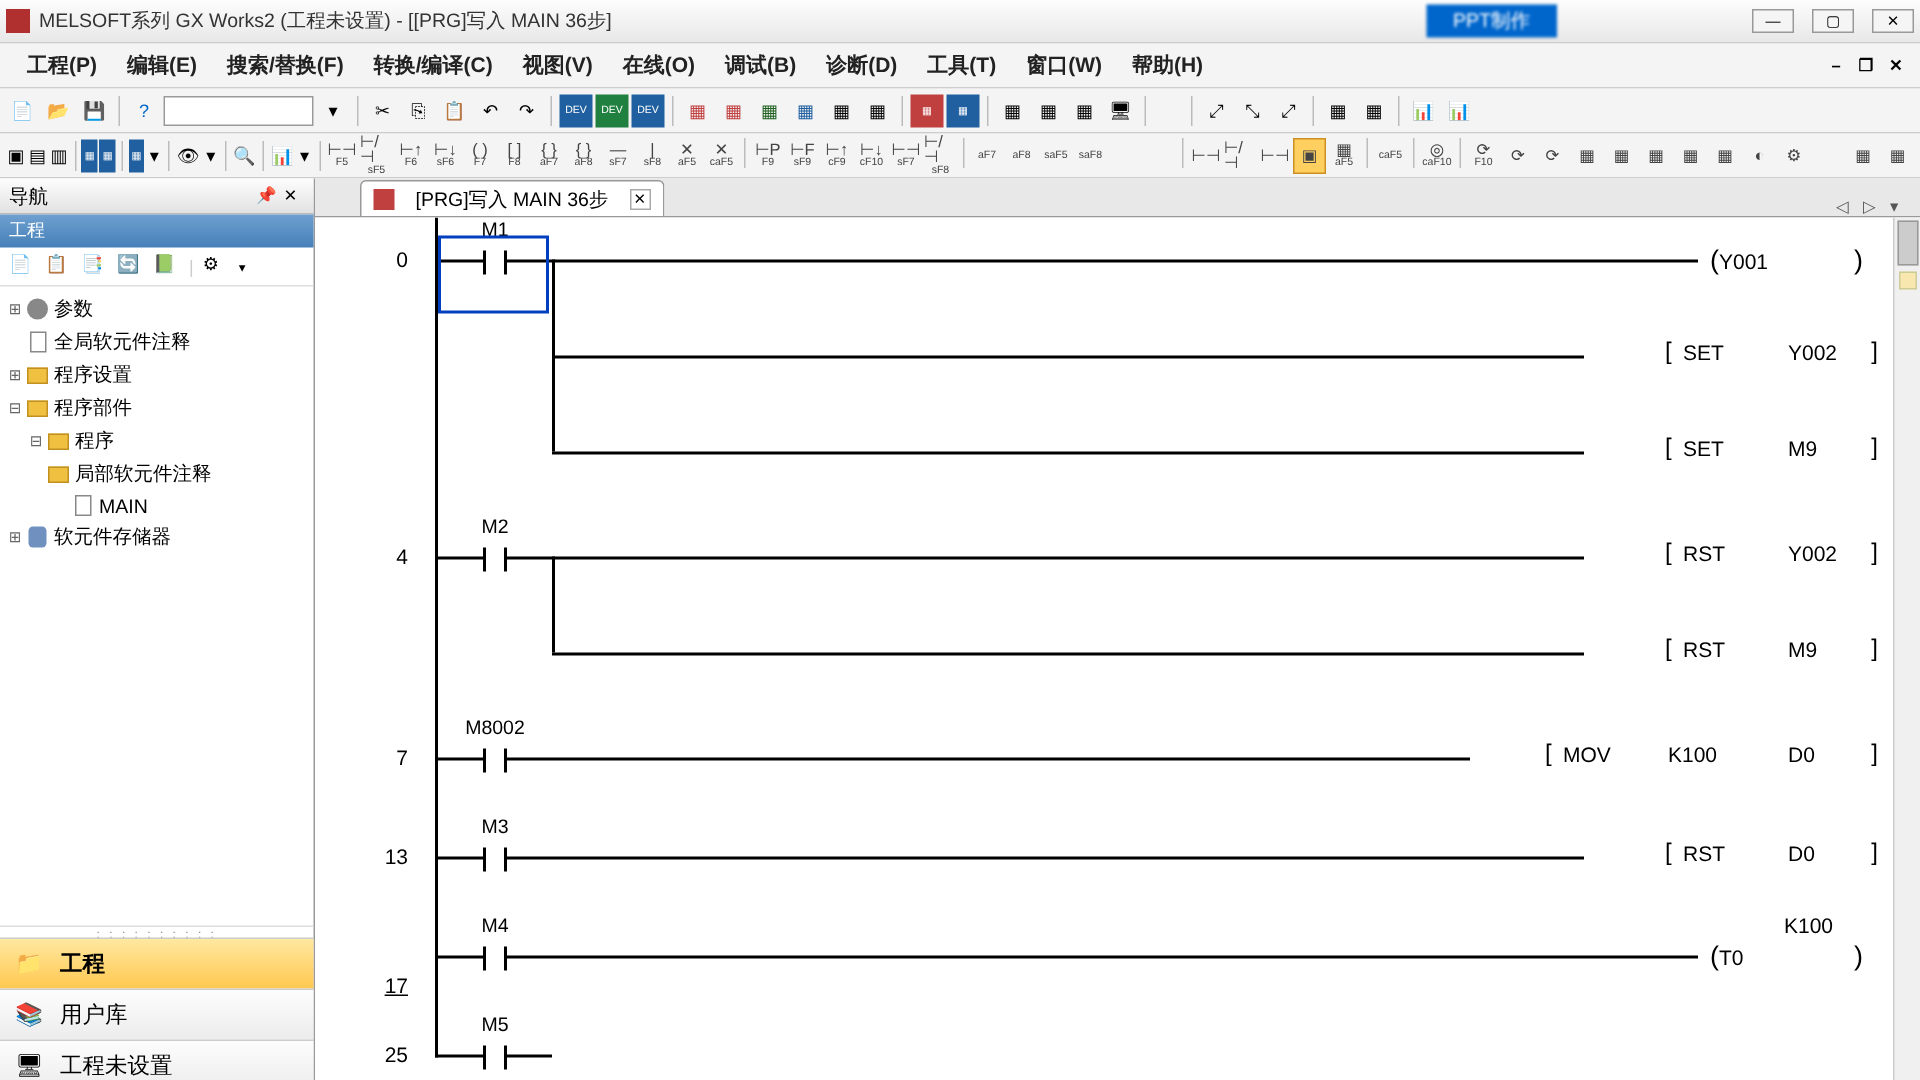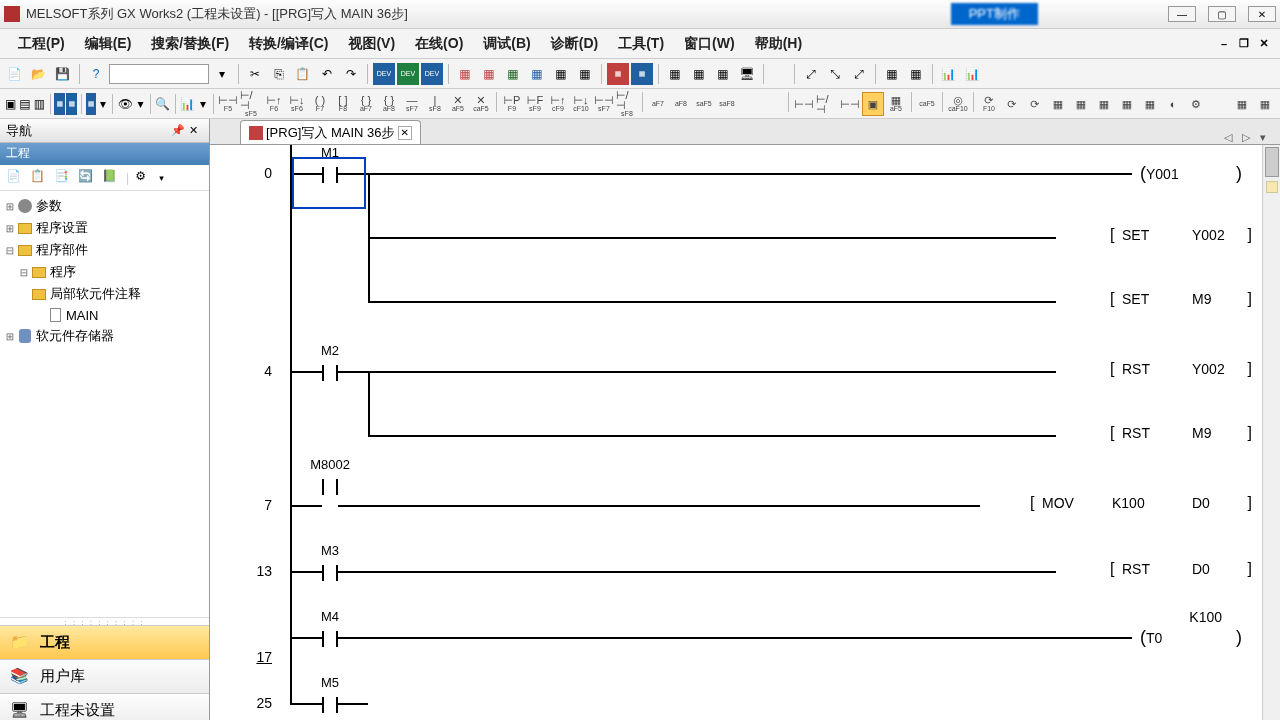--- a/index.html
+++ b/index.html
@@ -45,21 +45,21 @@
 .tree-indent-1 { padding-left: 16px; }
 .tree-indent-2 { padding-left: 32px; }
 
 .side-dots { height: 8px; text-align: center; color: #888; letter-spacing: 2px; font-size: 8px; border-top: 1px solid #ddd; }
 .side-category { height: 34px; display: flex; align-items: center; padding: 0 10px; font-size: 15px; cursor: pointer; border-top: 1px solid #ccc; background: linear-gradient(#fdfdfd, #ececec); }
 .side-category.active { background: linear-gradient(#ffe8a0, #ffc850); font-weight: bold; }
 .side-category .cat-ic { width: 22px; height: 20px; margin-right: 8px; }
 
 .main { flex: 1; display: flex; flex-direction: column; background: #fff; position: relative; }
 .tabbar { height: 26px; background: #e8e8e8; display: flex; align-items: flex-end; padding-left: 30px; border-bottom: 1px solid #999; }
-.tab { height: 24px; background: #fff; border: 1px solid #999; border-bottom: none; border-radius: 4px 4px 0 0; padding: 3px 8px; display: flex; align-items: center; gap: 3px; font-size: 13px; }
+.tab { height: 24px; background: #fff; border: 1px solid #999; border-bottom: none; border-radius: 4px 4px 0 0; padding: 3px 8px; display: flex; align-items: center; gap: 14px; font-size: 13px; }
 .tab .tab-ic { width: 14px; height: 14px; background: #c04040; }
 .tab .tab-close { width: 14px; height: 14px; border: 1px solid #aaa; font-size: 10px; display: flex; align-items: center; justify-content: center; cursor: pointer; }
 .tabbar .nav-arrows { margin-left: auto; display: flex; gap: 4px; padding-right: 6px; }
 .tabbar .nav-arrow { width: 14px; font-size: 11px; cursor: pointer; color: #555; }
 
 .ladder-area { flex: 1; position: relative; overflow: hidden; background: #fff; }
 .ladder-scroll { position: absolute; right: 0; top: 0; width: 18px; height: 100%; background: #f0f0f0; border-left: 1px solid #ccc; }
 .ladder-scroll .thumb { position: absolute; top: 2px; left: 2px; width: 14px; height: 30px; background: #ccc; border: 1px solid #999; }
 .ladder-scroll .mark { position: absolute; top: 36px; left: 3px; width: 12px; height: 12px; background: #f8e8b0; border: 1px solid #cc9; }
 
@@ -397,20 +397,27 @@
     </div>
     <div class="tree" id="tree">
         <div class="tree-node tree-indent-0">
           <span class="exp">⊞</span>
           <span class="ic">
             <span class="ic-gear"></span>
           </span>
           <span>参数</span>
         </div>
         <div class="tree-node tree-indent-0">
+          <span class="exp"></span>
+          <span class="ic">
+            <span class="ic-file"></span>
+          </span>
+          <span>全局软元件注释</span>
+        </div>
+        <div class="tree-node tree-indent-0">
           <span class="exp">⊞</span>
           <span class="ic">
             <span class="ic-folder"></span>
           </span>
           <span>程序设置</span>
         </div>
         <div class="tree-node tree-indent-0">
           <span class="exp">⊟</span>
           <span class="ic">
             <span class="ic-folder"></span>
@@ -525,21 +532,21 @@
           </div>
           <div class="hline" style="left: 158px; top: 290px; width: 688px;"></div>
           <div class="instr-box" style="top: 280px; right: 20px;">
             <span class="br-l">[</span>
             <span style="min-width:40px;display:inline-block;">RST</span>
             <span style="min-width:50px;display:inline-block;text-align:left;">M9</span>
             <span class="br-r">]</span>
           </div>
           <div class="vline" style="left: 158px; top: 226px; height: 64px;"></div>
           <div class="step-num" style="top: 352px;">7</div>
-          <div class="contact" style="left: 100px; top: 330px;">
+          <div class="contact" style="left: 100px; top: 350px;">
             <div class="c-label">M8002</div>
             <div class="c-sym"></div>
           </div>
           <div class="hline" style="left: 80px; top: 360px; width: 32px;"></div>
           <div class="hline" style="left: 128px; top: 360px; width: 30px;"></div>
           <div class="hline" style="left: 158px; top: 360px; width: 612px;"></div>
           <div class="instr-box" style="top: 350px; right: 20px;">
             <span class="br-l">[</span>
             <span style="min-width:40px;display:inline-block;">MOV</span>
             <span style="min-width:50px;display:inline-block;text-align:left;">K100</span>

